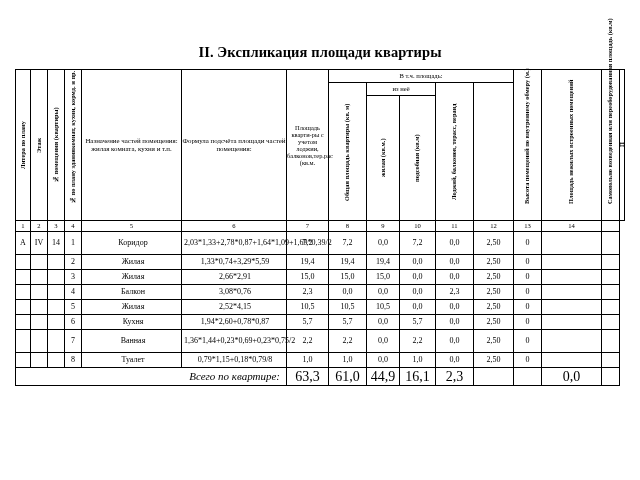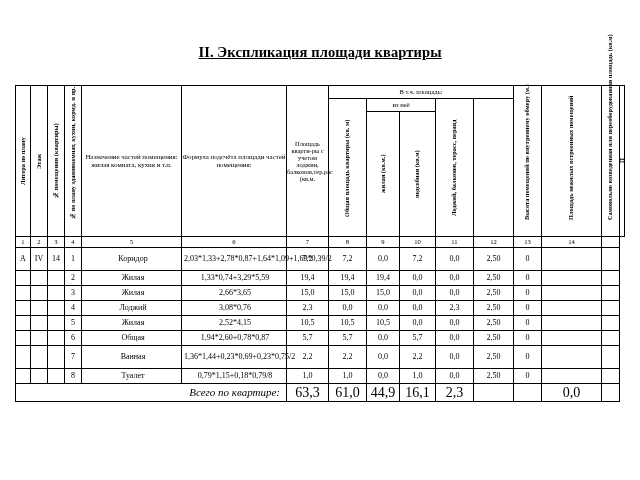--- a/index.html
+++ b/index.html
@@ -19,23 +19,22 @@
     width: 640px;
     height: 480px;
     box-sizing: border-box;
     padding: 0;
   }
   .doc-title {
     text-align: center;
     font-weight: bold;
     font-size: 14.5px;
     margin-top: 44px;
-    margin-bottom: 24px;
+    margin-bottom: 8px;
     letter-spacing: 0.1px;
-    text-decoration: underline;
   }
   table.explication {
     border-collapse: collapse;
     margin: 0 auto;
     width: 610px;
     table-layout: fixed;
     font-size: 7.5px;
   }
   table.explication td,
   table.explication th {
@@ -290,38 +289,38 @@
         <td></td>
         <td class="blank"></td>
       </tr>
 
       <tr class="datarow">
         <td></td>
         <td></td>
         <td></td>
         <td>3</td>
         <td class="cell-left">Жилая</td>
-        <td class="cell-formula">2,66*3,65</td>
+        <td class="cell-formula">2,66*2,91</td>
         <td>15,0</td>
         <td>15,0</td>
         <td>15,0</td>
         <td>0,0</td>
         <td>0,0</td>
         <td>2,50</td>
         <td>0</td>
         <td></td>
         <td class="blank"></td>
       </tr>
 
       <tr class="datarow">
         <td></td>
         <td></td>
         <td></td>
         <td>4</td>
-        <td class="cell-left">Лоджий</td>
+        <td class="cell-left">Балкон</td>
         <td class="cell-formula">3,08*0,76</td>
         <td>2,3</td>
         <td>0,0</td>
         <td>0,0</td>
         <td>0,0</td>
         <td>2,3</td>
         <td>2,50</td>
         <td>0</td>
         <td></td>
         <td class="blank"></td>
@@ -343,21 +342,21 @@
         <td>0</td>
         <td></td>
         <td class="blank"></td>
       </tr>
 
       <tr class="datarow">
         <td></td>
         <td></td>
         <td></td>
         <td>6</td>
-        <td class="cell-left">Общая</td>
+        <td class="cell-left">Кухня</td>
         <td class="cell-formula">1,94*2,60+0,78*0,87</td>
         <td>5,7</td>
         <td>5,7</td>
         <td>0,0</td>
         <td>5,7</td>
         <td>0,0</td>
         <td>2,50</td>
         <td>0</td>
         <td></td>
         <td class="blank"></td>

